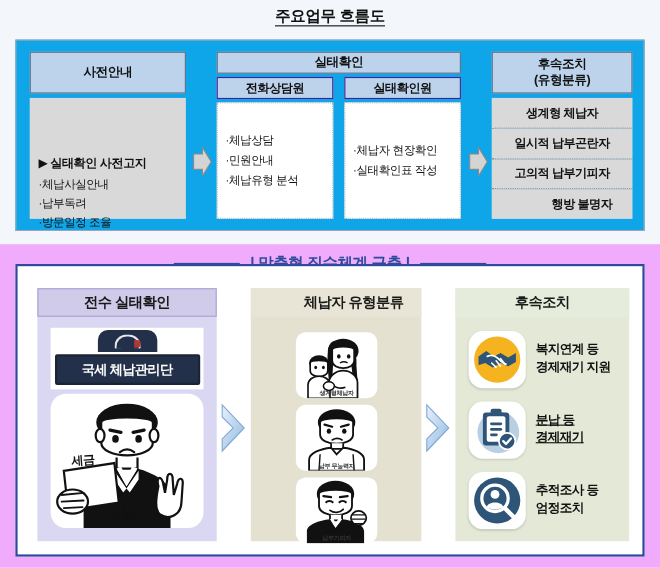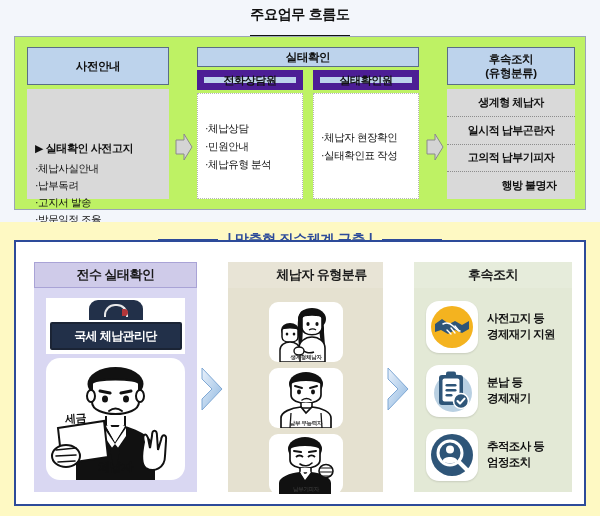--- a/index.html
+++ b/index.html
@@ -16,42 +16,42 @@
     position:absolute;left:0;top:0;width:600px;height:222px;
     background:#f3f6fb;
   }
   #top-title{
     position:absolute;left:0;top:6px;width:600px;
     text-align:center;
     font-size:14px;font-weight:bold;color:#111;
     letter-spacing:-0.3px;
   }
   #top-title span{
-    border-bottom:1.5px solid #111;padding-bottom:13px;
+    border-bottom:1.5px solid #111;padding-bottom:1px;
   }
   #flow-frame{
     position:absolute;left:14px;top:36px;
     width:572px;height:174px;
     border:1px solid #9aa5b5;
-    background:#bef264;
+    background:#0ea5e9;
     box-sizing:border-box;
   }
 
   .col-head{
     background:#bdd3ec;
     border:1.5px solid #5a6d86;
     box-sizing:border-box;
     display:flex;align-items:center;justify-content:center;
     font-size:11.5px;font-weight:bold;color:#111;
     letter-spacing:-0.4px;
     text-align:center;line-height:1.25;
   }
   .sub-head{
     background:#bdd3ec;
-    border:7px solid #4c1d95;
+    border:1px solid #4c1d95;
     box-sizing:border-box;
     display:flex;align-items:center;justify-content:center;
     font-size:11px;font-weight:bold;color:#111;
     letter-spacing:-0.4px;
   }
   .body-gray{
     background:#d9d9d9;
     box-sizing:border-box;
     font-size:10.5px;color:#111;letter-spacing:-0.4px;
   }
@@ -92,21 +92,21 @@
     border-bottom:1px dotted #8d8d8d;
     display:flex;align-items:center;justify-content:center;
     font-size:11px;font-weight:bold;letter-spacing:-0.5px;color:#111;
     box-sizing:border-box;
   }
   .post-item:last-child{border-bottom:none;padding-left:36px;}
 
   
   #bottom-section{
     position:absolute;left:0;top:222px;width:600px;height:294px;
-    background:#fef9c3;
+    background:#f0abfc;
   }
   #bottom-title-wrap{
     position:absolute;left:0;top:8px;width:600px;height:20px;
     display:flex;align-items:center;justify-content:center;gap:10px;
   }
   .rule{height:2px;background:#2d4b9a;width:60px;}
   #bottom-title{
     font-size:14px;font-weight:bold;color:#2d4b9a;letter-spacing:-0.3px;
     white-space:nowrap;
   }
@@ -178,21 +178,21 @@
   .type-label{
     position:absolute;left:0;bottom:1px;width:100%;text-align:center;
     font-size:5.5px;font-weight:bold;color:#333;letter-spacing:-0.3px;
   }
 
   
   .act-row{
     position:absolute;left:12px;width:136px;height:58px;
     display:flex;align-items:center;gap:9px;
   }
-  #act1{top:36px;} #act2{top:100px;} #act3{top:164px;}
+  #act1{top:36px;} #act2{top:100px;text-decoration:underline;} #act3{top:164px;}
   .act-icon{
     width:52px;height:52px;border-radius:13px;background:#fff;
     display:flex;align-items:center;justify-content:center;flex:none;
     box-shadow:0 1px 2px rgba(0,0,0,.12);
   }
   .act-text{
     font-size:11.5px;font-weight:bold;color:#111;letter-spacing:-0.6px;
     line-height:1.35;
   }
 
@@ -209,21 +209,20 @@
     <span>주요업무 흐름도</span>
   </div>
 
   <div id="flow-frame">
 
     <div class="col-head" id="col-pre-head">사전안내</div>
     <div class="body-gray" id="col-pre-body">
       <div class="lead">▶ 실태확인 사전고지</div>
       <div class="li">·체납사실안내</div>
       <div class="li">·납부독려</div>
-      <div class="li">·고지서 발송</div>
       <div class="li">·방문일정 조율</div>
     </div>
 
     <div id="arrow1">
       <svg width="18" height="28" viewBox="0 0 18 28">
         <path d="M1 7 H9 V1 L17 14 L9 27 V21 H1 Z" fill="#d4d4d4" stroke="#8a8a8a" stroke-width="1"></path>
       </svg>
     </div>
 
     <div class="col-head" id="col-mid-head">실태확인</div>
@@ -421,21 +420,21 @@
       <div class="act-row" id="act1">
         <div class="act-icon">
           <svg width="46" height="46" viewBox="0 0 46 46">
             <circle cx="23" cy="23" r="21" fill="#f4b31f"></circle>
             <path d="M6 20 L13 15 L20 20 L26 17 L33 21 L40 17 L40 25 L33 29 L26 26 L19 30 L12 26 L6 28 Z" fill="#2e5578"></path>
             <path d="M14 20 C18 18 21 19 24 22 C27 25 29 27 31 27" stroke="#fff" stroke-width="1.6" fill="none" stroke-linecap="round"></path>
             <path d="M18 26 L22 30 M22 24 L26 29 M26 22 L30 27" stroke="#fff" stroke-width="1.4" stroke-linecap="round"></path>
           </svg>
         </div>
         <div class="act-text">
-          <div>사전고지 등</div>
+          <div>복지연계 등</div>
           <div>경제재기 지원</div>
         </div>
       </div>
 
       <div class="act-row" id="act2">
         <div class="act-icon">
           <svg width="46" height="46" viewBox="0 0 46 46">
             <circle cx="24" cy="25" r="19" fill="#b9d0e2"></circle>
             <rect x="10" y="7" width="24" height="30" rx="3" fill="#2e5578"></rect>
             <rect x="13.5" y="10.5" width="17" height="23" rx="2" fill="#fff"></rect>

